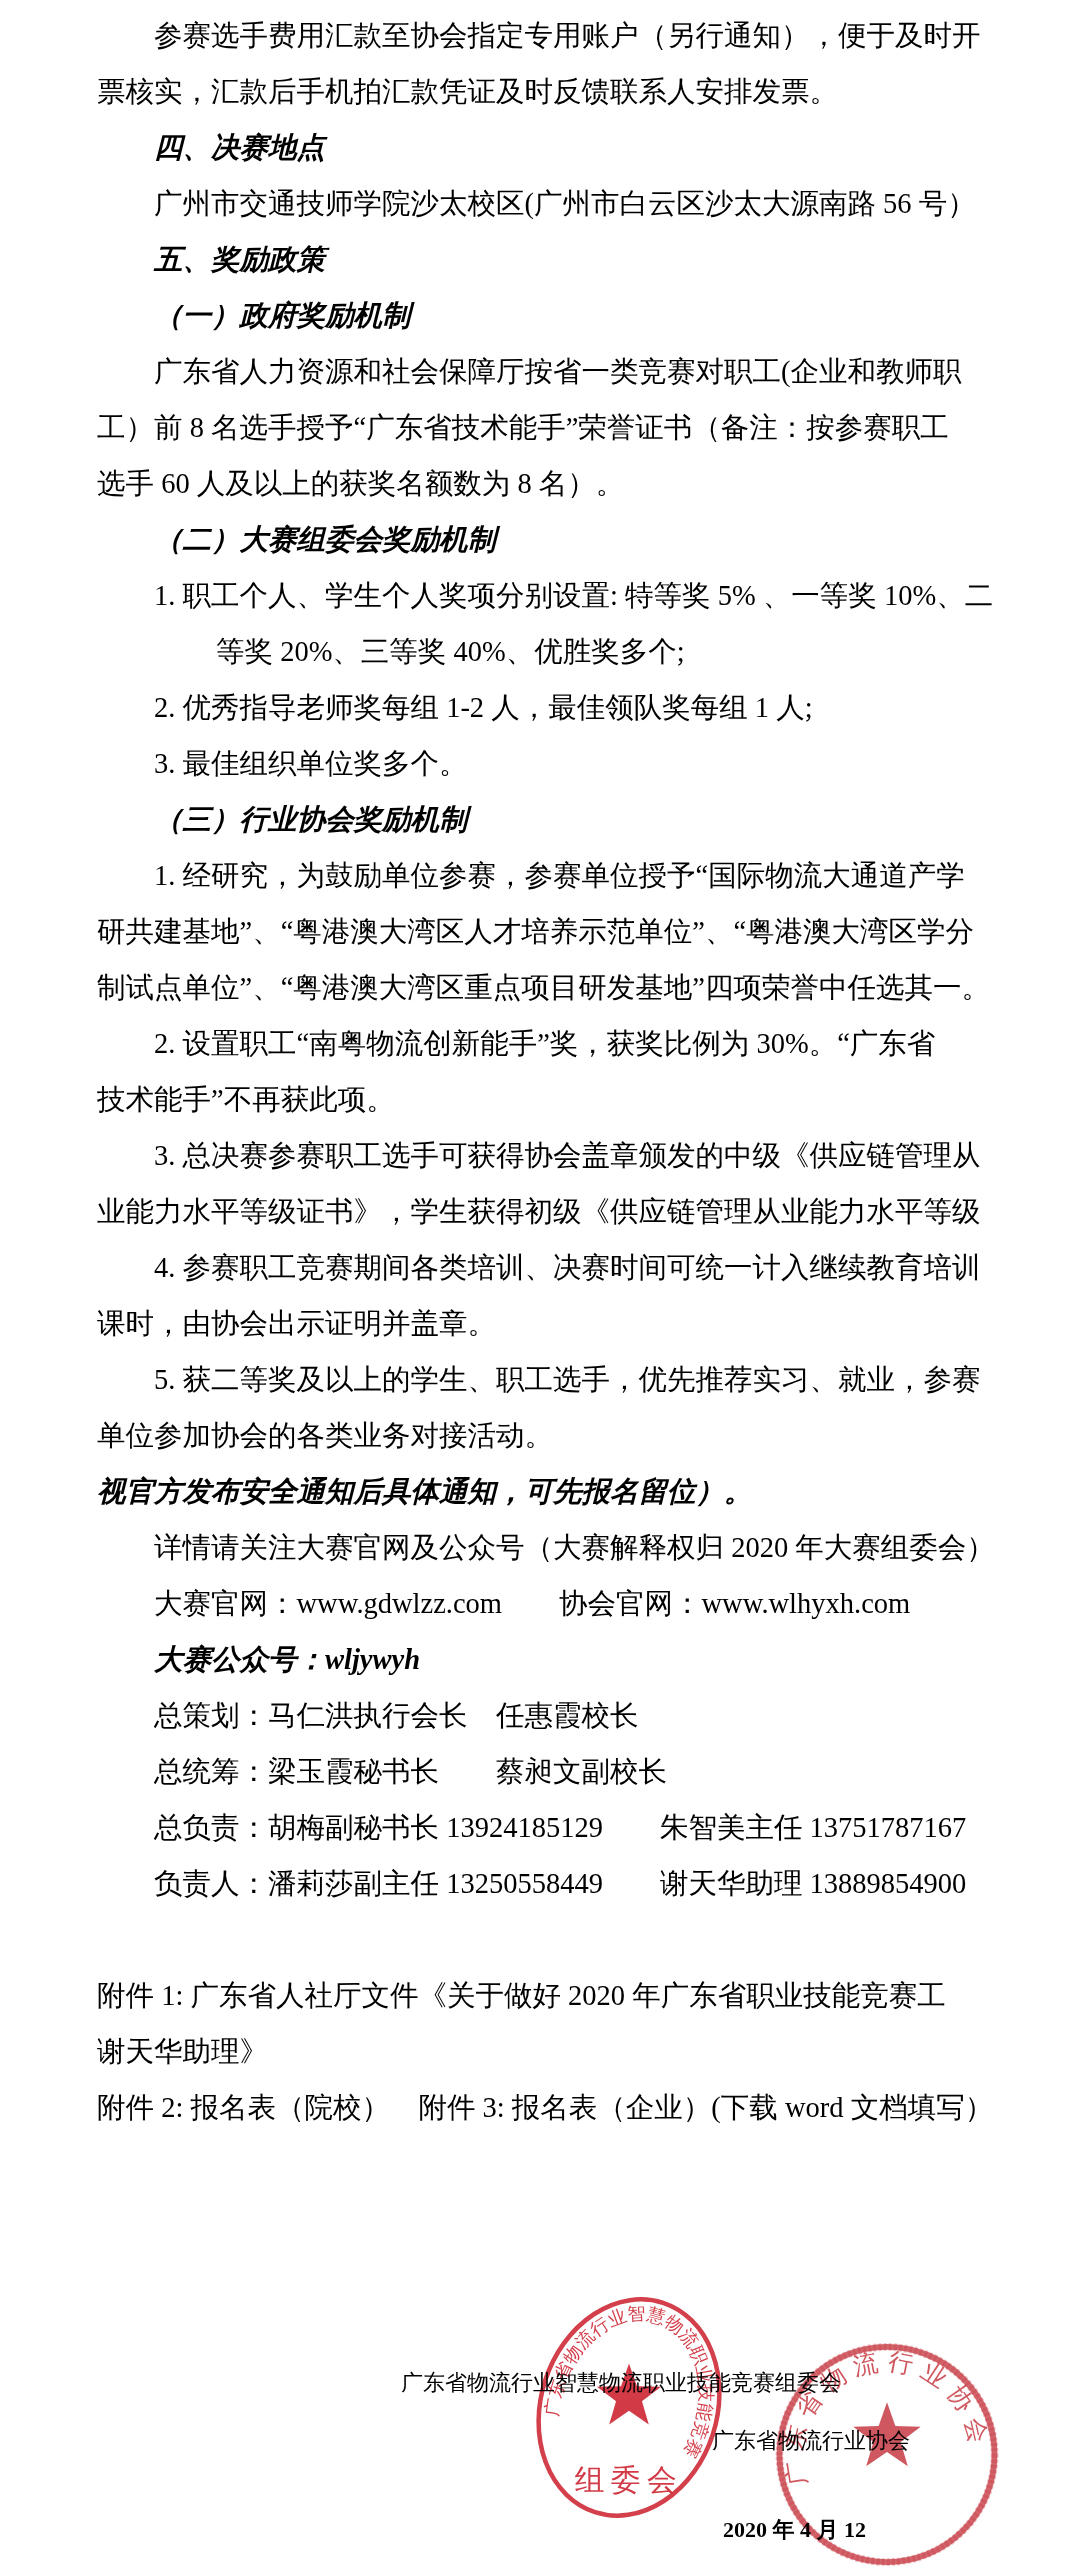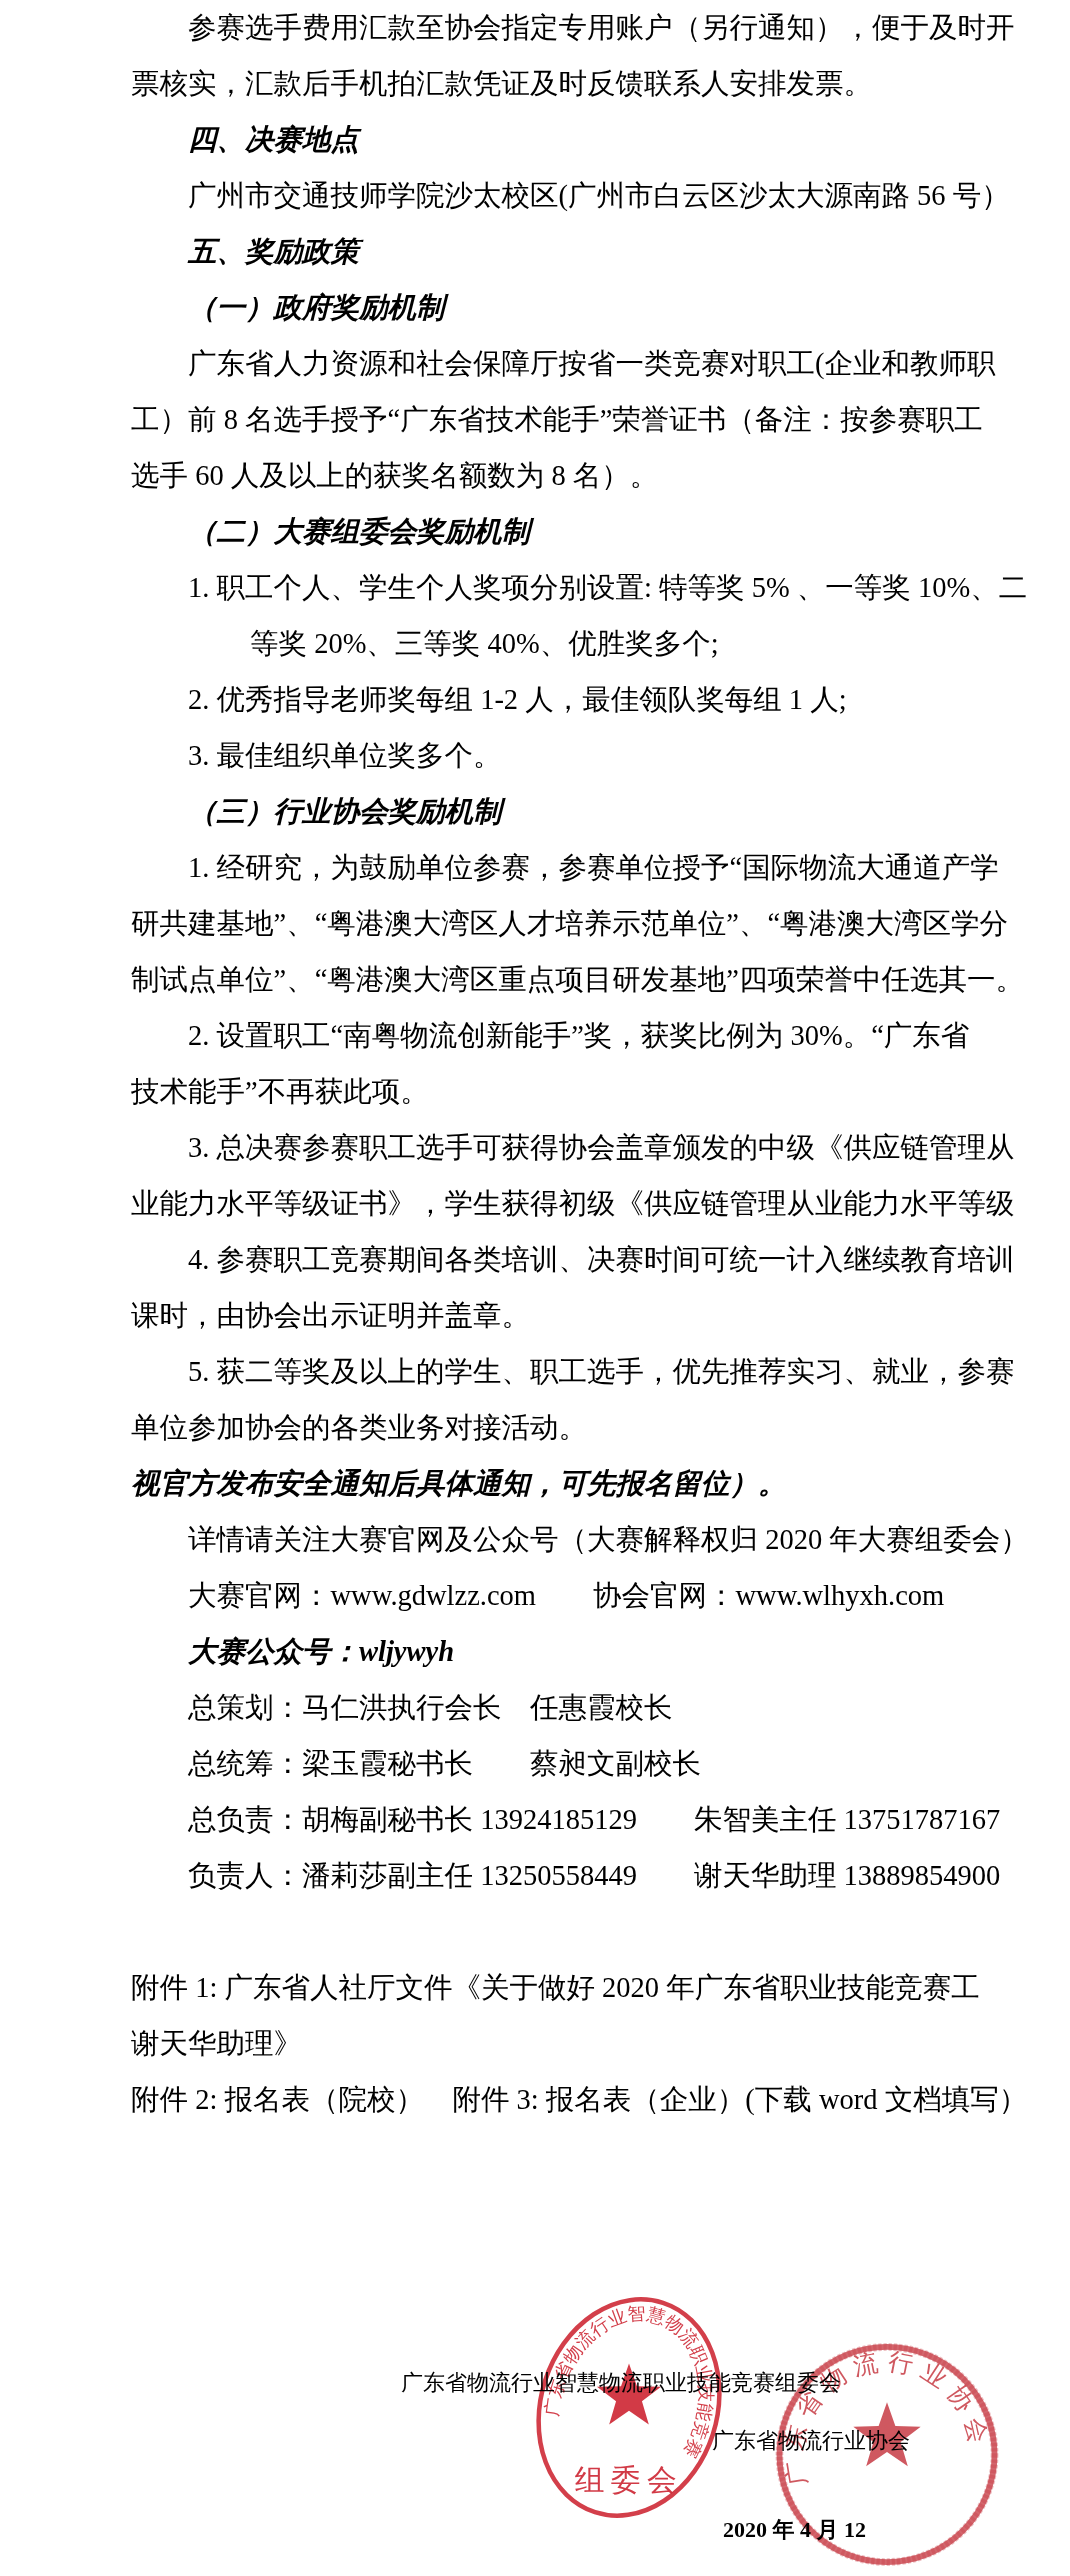--- a/index.html
+++ b/index.html
@@ -1,21 +1,21 @@
 <!DOCTYPE html>
 <html style="font-size:10.4px"><head>
 <meta charset="utf-8">
 <style>
   html,body { margin:0; padding:0; background:#ffffff; }
   .page {
     position:relative; width:1070px; height:2576px; background:#ffffff;
     font-family:"Liberation Serif","DejaVu Serif",serif; color:#000;
     overflow:hidden;
   }
-  .doc { position:absolute; left:97px; top:0; width:887px;margin-left:34px; }
+  .doc { position:absolute; left:97px; top:8px; width:887px; }
   .ln  { margin:0; font-size:28.5px; line-height:56px; white-space:pre; }
   .ind  { padding-left:57px; }
   .ind2 { padding-left:119px; }
   .b    { font-weight:bold;font-style:italic; }
   .gap  { height:56px; }
 
   .closing-text { position:absolute; font-size:22px; line-height:38px; white-space:pre; z-index:3; }
   #committee   { left:401px;  top:2364px; }
   #association { left:712px; top:2422px; }
   #datestamp   { left:723px; top:2511px;font-weight:bold; }

